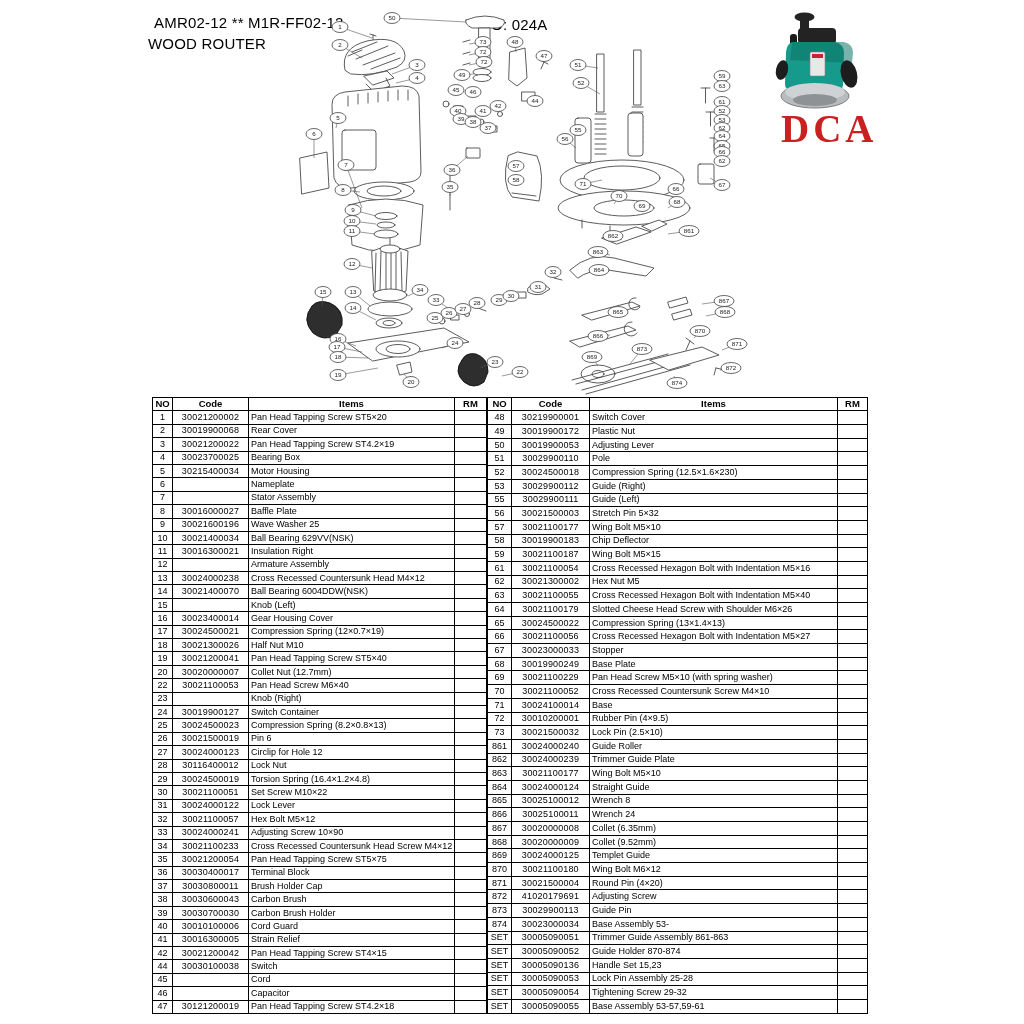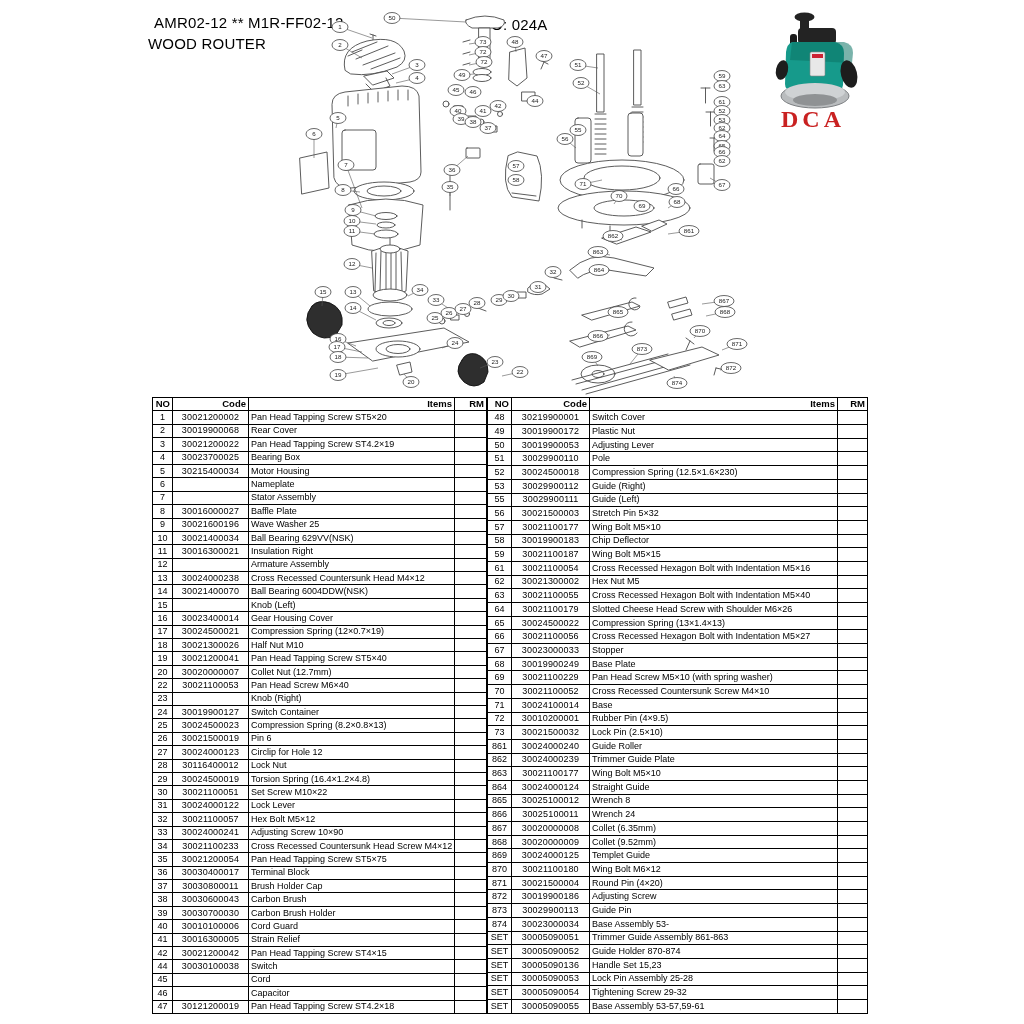--- a/index.html
+++ b/index.html
@@ -5,26 +5,26 @@
   html,body{margin:0;padding:0}
   body{width:1024px;height:1024px;background:#fff;position:relative;overflow:hidden;
        font-family:"Liberation Sans",sans-serif;color:#000;}
   .hdr{position:absolute;font-weight:normal;font-size:15px;letter-spacing:.2px}
   #hdr-model{left:154px;top:14px}
   #hdr-product{left:148px;top:35px}
   #hdr-docno{left:480px;top:16px}
   #diagram{position:absolute;left:270px;top:8px;width:505px;height:387px}
   #photo{position:absolute;left:770px;top:12px;width:100px;height:102px}
   #dca{position:absolute;left:781px;top:106px;font-family:"Liberation Serif",serif;
-       font-weight:bold;font-size:24px;color:#c92121;letter-spacing:4px}
+       font-weight:bold;font-size:39px;color:#c92121;letter-spacing:4px}
   #tables{position:absolute;left:152px;top:397px;display:flex}
   table{border-collapse:collapse;table-layout:fixed;border:1.4px solid #000}
   td,th{border:1px solid #000;padding:0 2px;white-space:nowrap;overflow:hidden;
         height:12.4px;line-height:1;vertical-align:middle;font-size:9px}
-  th{font-size:9.5px;font-weight:bold;text-align:right}
+  th{font-size:9.5px;font-weight:bold;text-align:center}
   #tbl-left{width:334px}
   #tbl-right{width:380px}
   .c-no{text-align:center}
   .c-code{text-align:center;letter-spacing:.2px}
   .c-item{text-align:left}
   svg text{font-family:"Liberation Sans",sans-serif}
 </style>
 </head>
 <body>
 
@@ -1096,21 +1096,21 @@
           <td class="c-rm"></td>
         </tr>
         <tr>
           <td class="c-no">871</td>
           <td class="c-code">30021500004</td>
           <td class="c-item">Round Pin  (4×20)</td>
           <td class="c-rm"></td>
         </tr>
         <tr>
           <td class="c-no">872</td>
-          <td class="c-code">30019900186</td>
+          <td class="c-code">41020179691</td>
           <td class="c-item">Adjusting Screw</td>
           <td class="c-rm"></td>
         </tr>
         <tr>
           <td class="c-no">873</td>
           <td class="c-code">30029900113</td>
           <td class="c-item">Guide Pin</td>
           <td class="c-rm"></td>
         </tr>
         <tr>

